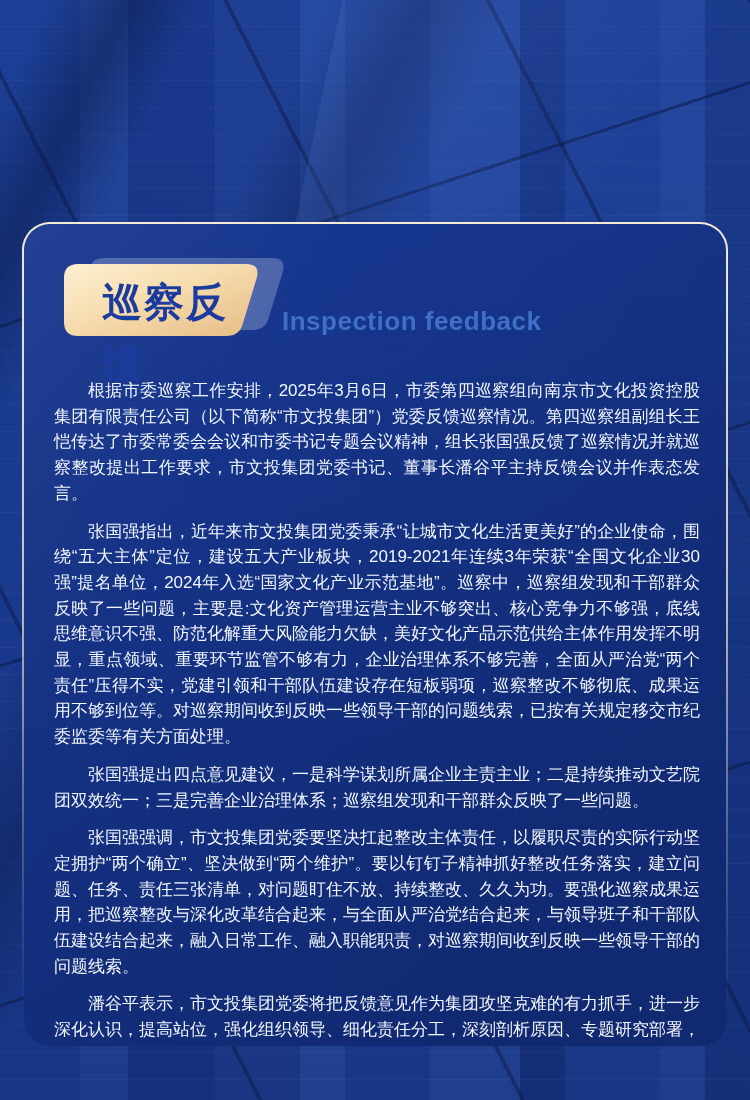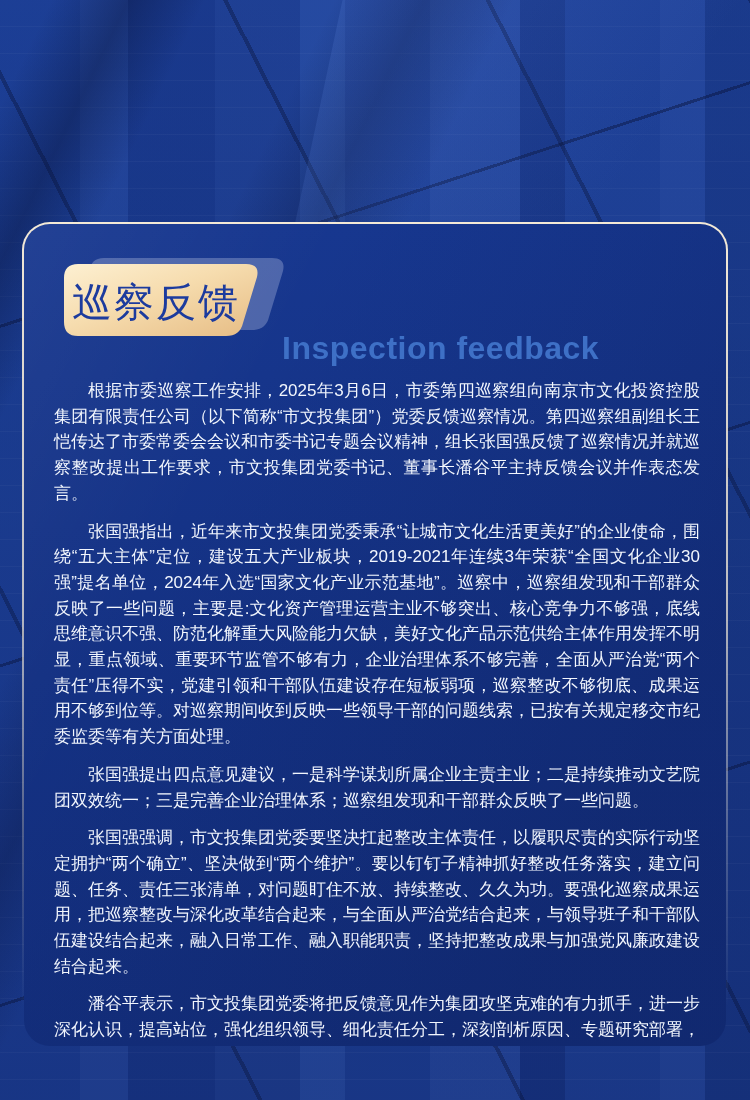--- a/index.html
+++ b/index.html
@@ -57,26 +57,26 @@
     background:
       linear-gradient(118deg, rgba(255,255,255,.05) 0%, rgba(255,255,255,0) 28%, rgba(9,22,70,.22) 80%),
       linear-gradient(180deg, #17378f 0%, #143183 55%, #132e7c 100%);
   }
 
   
   .banner{ position:absolute; left:0; top:0; width:100%; height:140px; }
   .badge-svg{ position:absolute; left:30px; top:26px; width:260px; height:92px; }
   .badge-title{
     position:absolute; left:40px; top:48px; width:176px; height:60px;
-    text-align:right; font-size:40px; font-weight:normal; letter-spacing:2px;
-    line-height:60px; color:#1c3b9e;
+    text-align:left; font-size:40px; font-weight:bold; letter-spacing:2px;
+    line-height:60px; color:#1c3b9e;padding-left:38px;
   }
   .banner-en{
-    position:absolute; left:258px; top:82px; font-size:32px; font-weight:600;
-    letter-spacing:.5px; color:#3e70c6;margin-top:24px;
+    position:absolute; left:258px; top:82px; font-size:26px; font-weight:600;
+    letter-spacing:.5px; color:#3e70c6;
   }
 
   
   .article{
     position:absolute; left:18px; top:142px; width:670px;
     color:#f2f6fd; font-size:17px; line-height:25.7px;
     text-align:justify;
   }
   .article p{ text-indent:2em; margin:12px; }
 </style>
@@ -105,20 +105,20 @@
           <path d="M 24,14 H 192 Q 206,14 203,27 L 189,73 Q 186,86 172,86 H 24 Q 10,86 10,72 V 28 Q 10,14 24,14 Z" fill="url(#gold)"></path>
         </svg>
         <div class="badge-title">巡察反馈</div>
         <div class="banner-en">Inspection feedback</div>
       </div>
 
       <div class="article">
         <p>根据市委巡察工作安排，2025年3月6日，市委第四巡察组向南京市文化投资控股集团有限责任公司（以下简称“市文投集团”）党委反馈巡察情况。第四巡察组副组长王恺传达了市委常委会会议和市委书记专题会议精神，组长张国强反馈了巡察情况并就巡察整改提出工作要求，市文投集团党委书记、董事长潘谷平主持反馈会议并作表态发言。</p>
         <p>张国强指出，近年来市文投集团党委秉承“让城市文化生活更美好”的企业使命，围绕“五大主体”定位，建设五大产业板块，2019-2021年连续3年荣获“全国文化企业30强”提名单位，2024年入选“国家文化产业示范基地”。巡察中，巡察组发现和干部群众反映了一些问题，主要是:文化资产管理运营主业不够突出、核心竞争力不够强，底线思维意识不强、防范化解重大风险能力欠缺，美好文化产品示范供给主体作用发挥不明显，重点领域、重要环节监管不够有力，企业治理体系不够完善，全面从严治党“两个责任”压得不实，党建引领和干部队伍建设存在短板弱项，巡察整改不够彻底、成果运用不够到位等。对巡察期间收到反映一些领导干部的问题线索，已按有关规定移交市纪委监委等有关方面处理。</p>
         <p>张国强提出四点意见建议，一是科学谋划所属企业主责主业；二是持续推动文艺院团双效统一；三是完善企业治理体系；巡察组发现和干部群众反映了一些问题。</p>
-        <p>张国强强调，市文投集团党委要坚决扛起整改主体责任，以履职尽责的实际行动坚定拥护“两个确立”、坚决做到“两个维护”。要以钉钉子精神抓好整改任务落实，建立问题、任务、责任三张清单，对问题盯住不放、持续整改、久久为功。要强化巡察成果运用，把巡察整改与深化改革结合起来，与全面从严治党结合起来，与领导班子和干部队伍建设结合起来，融入日常工作、融入职能职责，坚持把整改成果与加强党风廉政建设结合起来。</p>
+        <p>张国强强调，市文投集团党委要坚决扛起整改主体责任，以履职尽责的实际行动坚定拥护“两个确立”、坚决做到“两个维护”。要以钉钉子精神抓好整改任务落实，建立问题、任务、责任三张清单，对问题盯住不放、持续整改、久久为功。要强化巡察成果运用，把巡察整改与深化改革结合起来，与全面从严治党结合起来，与领导班子和干部队伍建设结合起来，融入日常工作、融入职能职责，对巡察期间收到反映一些领导干部的问题线索。</p>
         <p>潘谷平表示，市文投集团党委将把反馈意见作为集团攻坚克难的有力抓手，进一步深化认识，提高站位，强化组织领导、细化责任分工，深刻剖析原因、专题研究部署，对能立即整改的问题，做到即知即改“销号”；对涉及面广、比较复杂、需要一定时间整改的问题，及时制定整改计划，逐项推进整改工作落实。坚持把整改成果与加强党风廉政建设结合起来、与深化国企改革结合起来、与推动高质量发展结合起来，全力推进集团各项工作迈上新台阶、实现新发展，为南京文化建设作出更大贡献。</p>
 
       </div>
 
     </div>
   </div>
 </div>
 
 </body></html>

